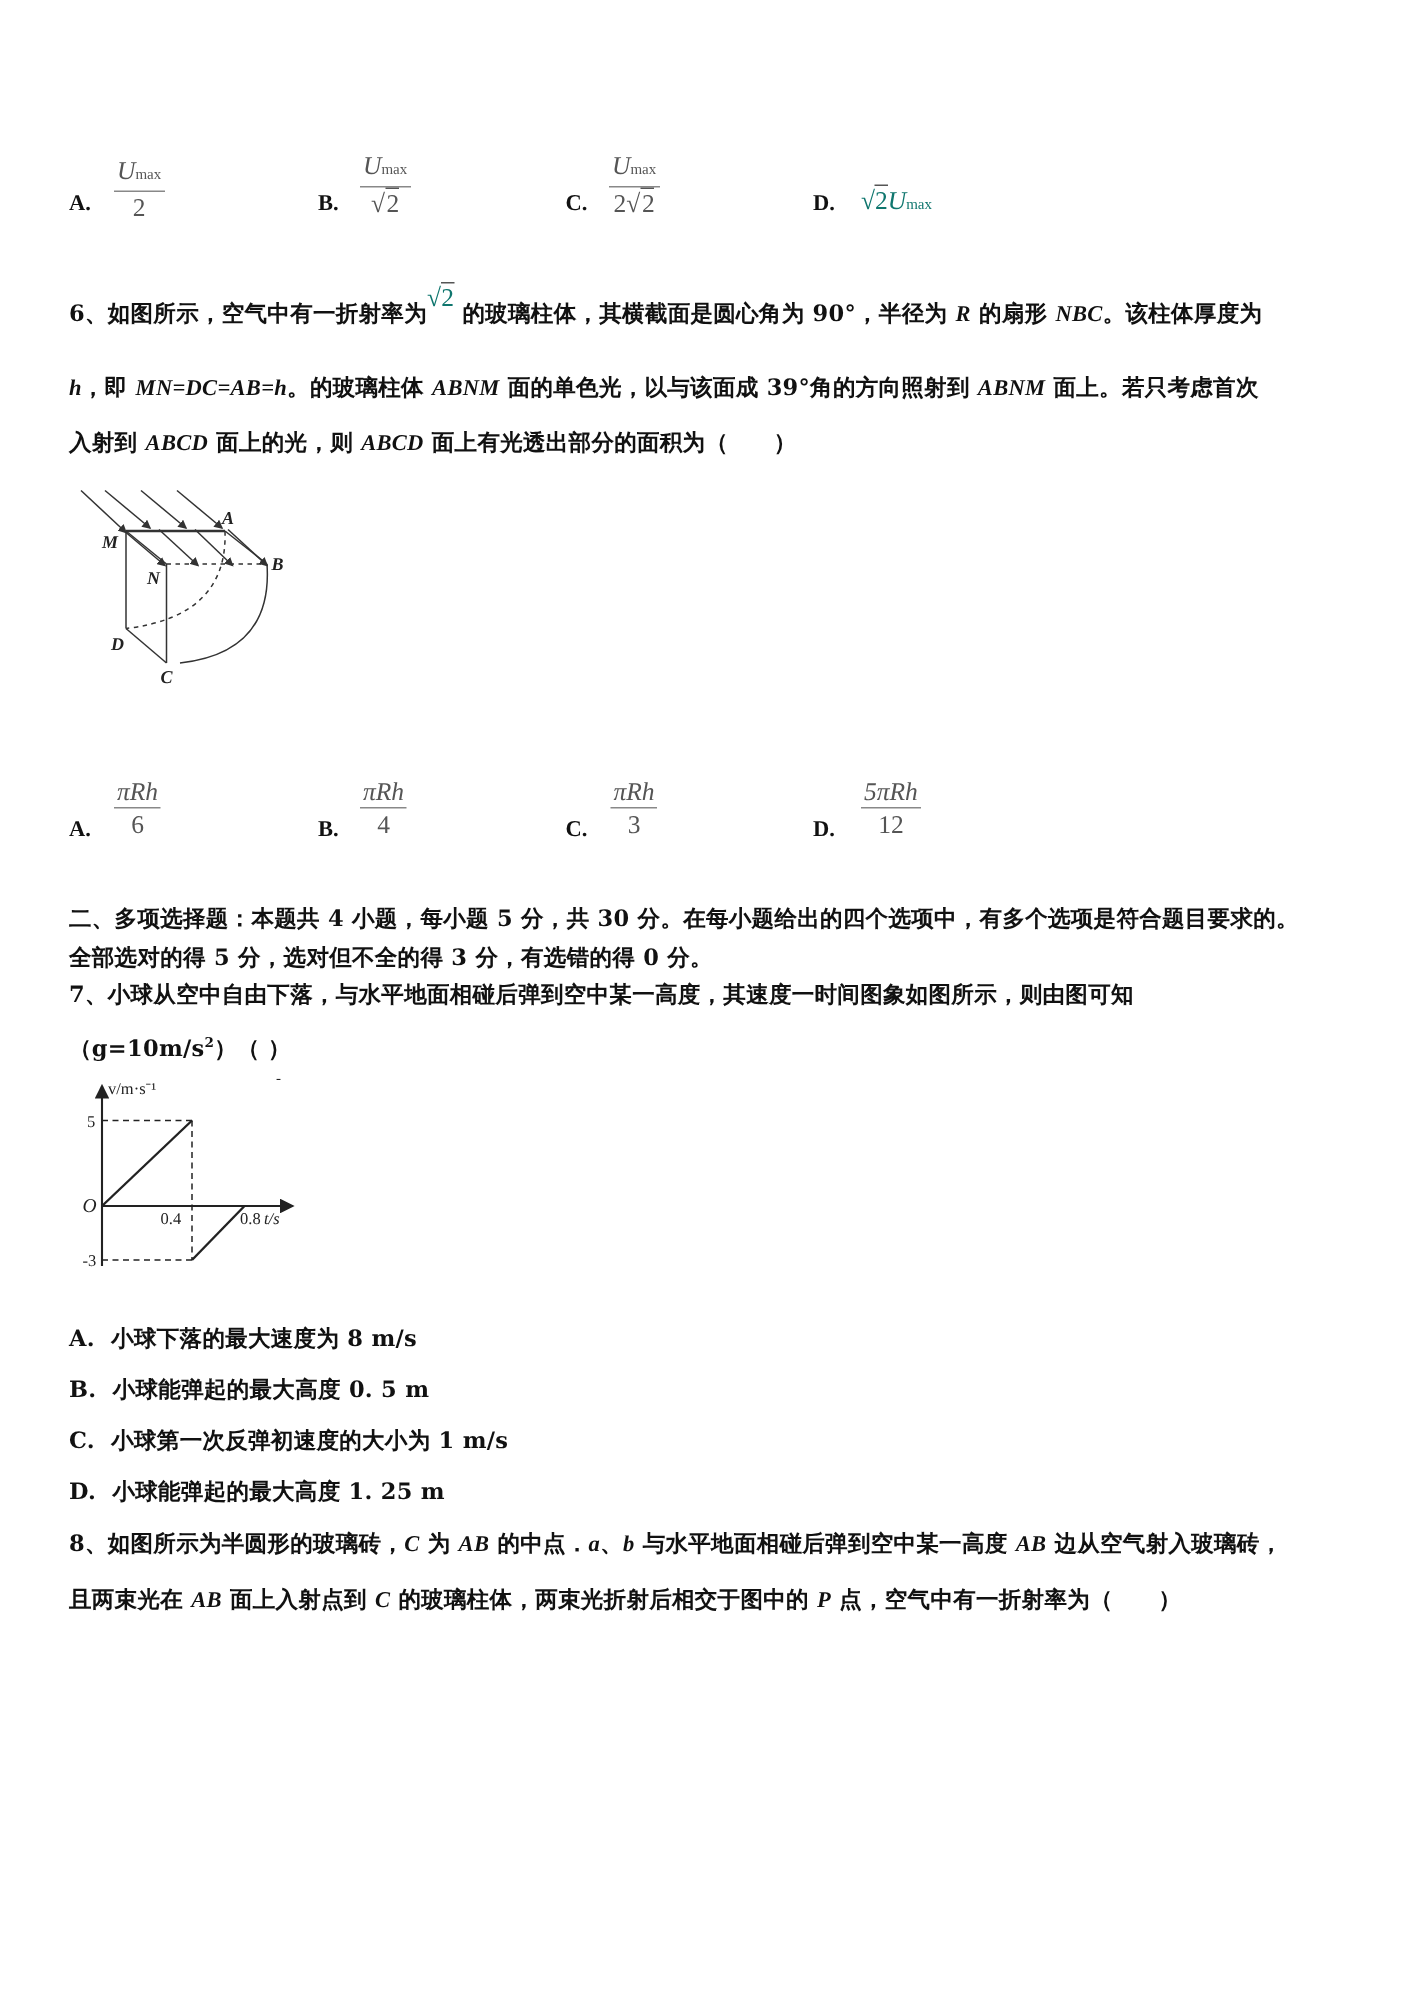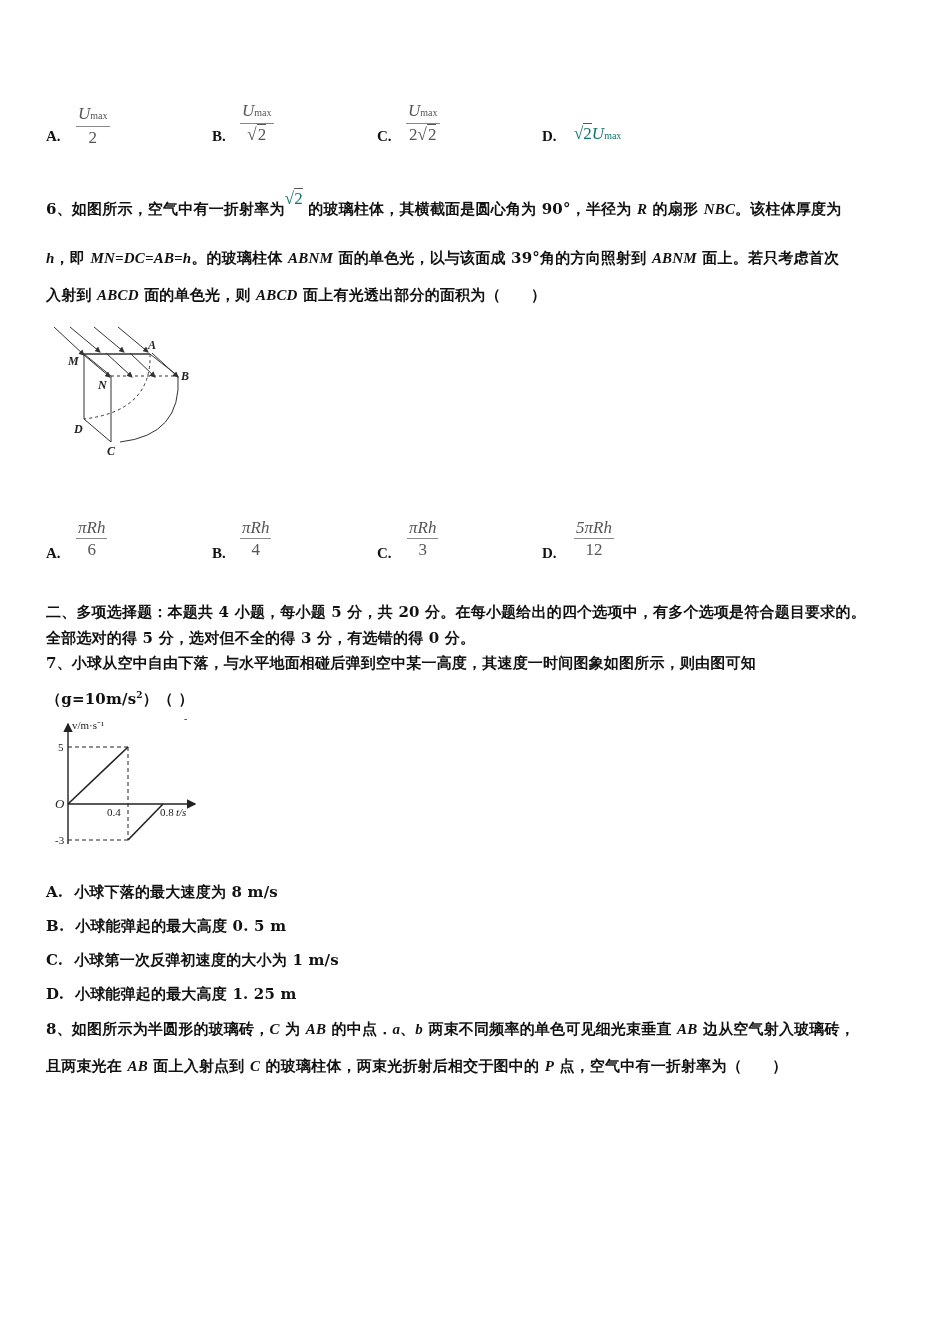--- a/index.html
+++ b/index.html
@@ -50,21 +50,21 @@
 </div>
 
 <div class="line" style="top:199px">
   <span>6、如图所示，空气中有一折射率为</span><span class="math" style="position:relative;top:-10px;font-size:17px">√<span style="border-top:1px solid #555">2</span></span>
   <span>的玻璃柱体，其横截面是圆心角为 90°，半径为</span> <span class="it">R</span> <span>的扇形</span> <span class="it">NBC</span><span>。该柱体厚度为</span>
 </div>
 <div class="line" style="top:249px">
   <span class="it">h</span><span>，即</span> <span class="it">MN=DC=AB=h</span><span>。的玻璃柱体</span> <span class="it">ABNM</span> <span>面的单色光，以与该面成 39°角的方向照射到</span> <span class="it">ABNM</span> <span>面上。若只考虑首次</span>
 </div>
 <div class="line" style="top:286px">
-  <span>入射到</span> <span class="it">ABCD</span> <span>面的单色光，则</span> <span class="it">ABCD</span> <span>面上有光透出部分的面积为（　　）</span>
+  <span>入射到</span> <span class="it">ABCD</span> <span>面上的光，则</span> <span class="it">ABCD</span> <span>面上有光透出部分的面积为（　　）</span>
 </div>
 
 <svg class="abs" style="left:40px;top:315px" width="170" height="150" viewBox="0 0 170 150">
   <defs>
     <marker id="arr" markerWidth="6" markerHeight="6" refX="5" refY="3" orient="auto">
       <path d="M0,0 L6,3 L0,6 z" fill="#333"></path>
     </marker>
   </defs>
   <g stroke="#333" stroke-width="1" fill="none">
 
@@ -123,21 +123,21 @@
       <span class="den">3</span>
   </span>
   <span class="opt" style="left:542px;top:545px">D.</span>
   <span class="frac" style="left:574px;top:518px">
     <span class="num">5πRh</span>
       <span class="bar"></span>
       <span class="den">12</span>
   </span>
 </div>
 
-<div class="line" style="top:603px">二、多项选择题：本题共 4 小题，每小题 5 分，共 20 分。在每小题给出的四个选项中，有多个选项是符合题目要求的。</div>
+<div class="line" style="top:603px">二、多项选择题：本题共 4 小题，每小题 5 分，共 30 分。在每小题给出的四个选项中，有多个选项是符合题目要求的。</div>
 <div class="line" style="top:629px">全部选对的得 5 分，选对但不全的得 3 分，有选错的得 0 分。</div>
 
 <div class="line" style="top:654px">7、小球从空中自由下落，与水平地面相碰后弹到空中某一高度，其速度一时间图象如图所示，则由图可知</div>
 <div class="line" style="top:690px">
   <span>（g=10m/s</span><sup style="font-size:9px">2</sup><span>）（ ）</span>
 </div>
 
 <svg class="abs" style="left:50px;top:712px" width="160" height="145" viewBox="0 0 160 145">
   <defs>
     <marker id="ax" markerWidth="7" markerHeight="7" refX="6" refY="3.5" orient="auto">
@@ -164,17 +164,17 @@
     <text x="5" y="132">-3</text>
   </g>
 </svg>
 
 <div class="line" style="top:883px"><span>A.</span>&nbsp;&nbsp;<span>小球下落的最大速度为 8 m/s</span></div>
 <div class="line" style="top:917px"><span>B.</span>&nbsp;&nbsp;<span>小球能弹起的最大高度 0. 5 m</span></div>
 <div class="line" style="top:951px"><span>C.</span>&nbsp;&nbsp;<span>小球第一次反弹初速度的大小为 1 m/s</span></div>
 <div class="line" style="top:985px"><span>D.</span>&nbsp;&nbsp;<span>小球能弹起的最大高度 1. 25 m</span></div>
 
 <div class="line" style="top:1020px">
-  <span>8、如图所示为半圆形的玻璃砖，</span><span class="it">C</span> <span>为</span> <span class="it">AB</span> <span>的中点．</span><span class="it">a</span><span>、</span><span class="it">b</span> <span>两束不同频率的单色可见细光束垂直</span> <span class="it">AB</span> <span>边从空气射入玻璃砖，</span>
+  <span>8、如图所示为半圆形的玻璃砖，</span><span class="it">C</span> <span>为</span> <span class="it">AB</span> <span>的中点．</span><span class="it">a</span><span>、</span><span class="it">b</span> <span>与水平地面相碰后弹到空中某一高度</span> <span class="it">AB</span> <span>边从空气射入玻璃砖，</span>
 </div>
 <div class="line" style="top:1057px">
   <span>且两束光在</span> <span class="it">AB</span> <span>面上入射点到</span> <span class="it">C</span> <span>的玻璃柱体，两束光折射后相交于图中的</span> <span class="it">P</span> <span>点，空气中有一折射率为（　　）</span>
 </div>
 
 </body></html>

